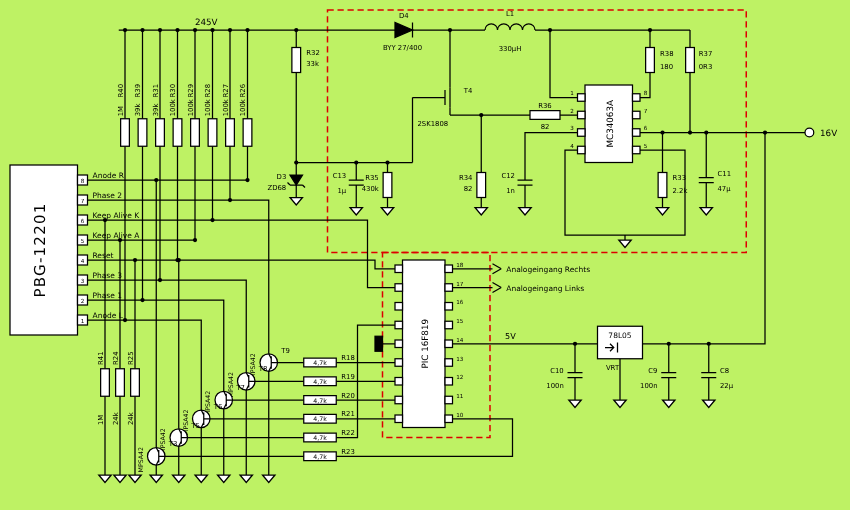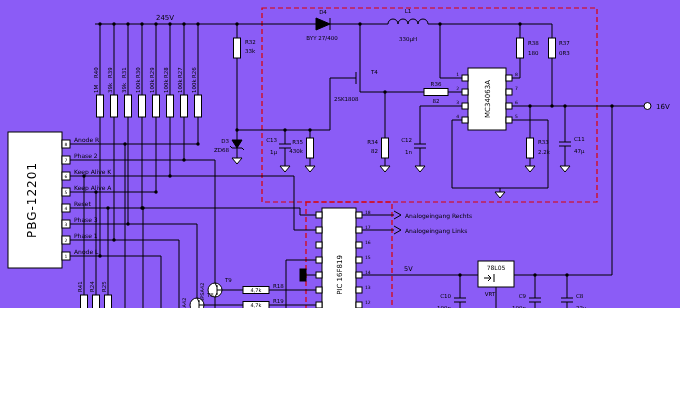--- a/index.html
+++ b/index.html
@@ -1,16 +1,16 @@
 <!DOCTYPE html>
 <html><head>
 <meta charset="utf-8">
 <style>
   html,body{margin:0;padding:0;background:#fff}
-  .schematic{position:relative;width:680px;height:308px;background:#8b5cf6;overflow:hidden}
+  .schematic{position:relative;width:680px;height:408px;background:#bef264;overflow:hidden}
   svg{display:block}
   svg text{font-family:"DejaVu Sans",sans-serif;fill:#000}
   .w{stroke:#000;stroke-width:1;fill:none}
   .comp{stroke:#000;stroke-width:1;fill:#fff}
   .blk{stroke:#000;stroke-width:1;fill:#000}
   .dot{fill:#000;stroke:none}
   .redbox{fill:none;stroke-width:1.2;stroke-dasharray:5 3}
   .t45{font-size:4.5px}
   .t5{font-size:5px}
   .t55{font-size:5.5px}

